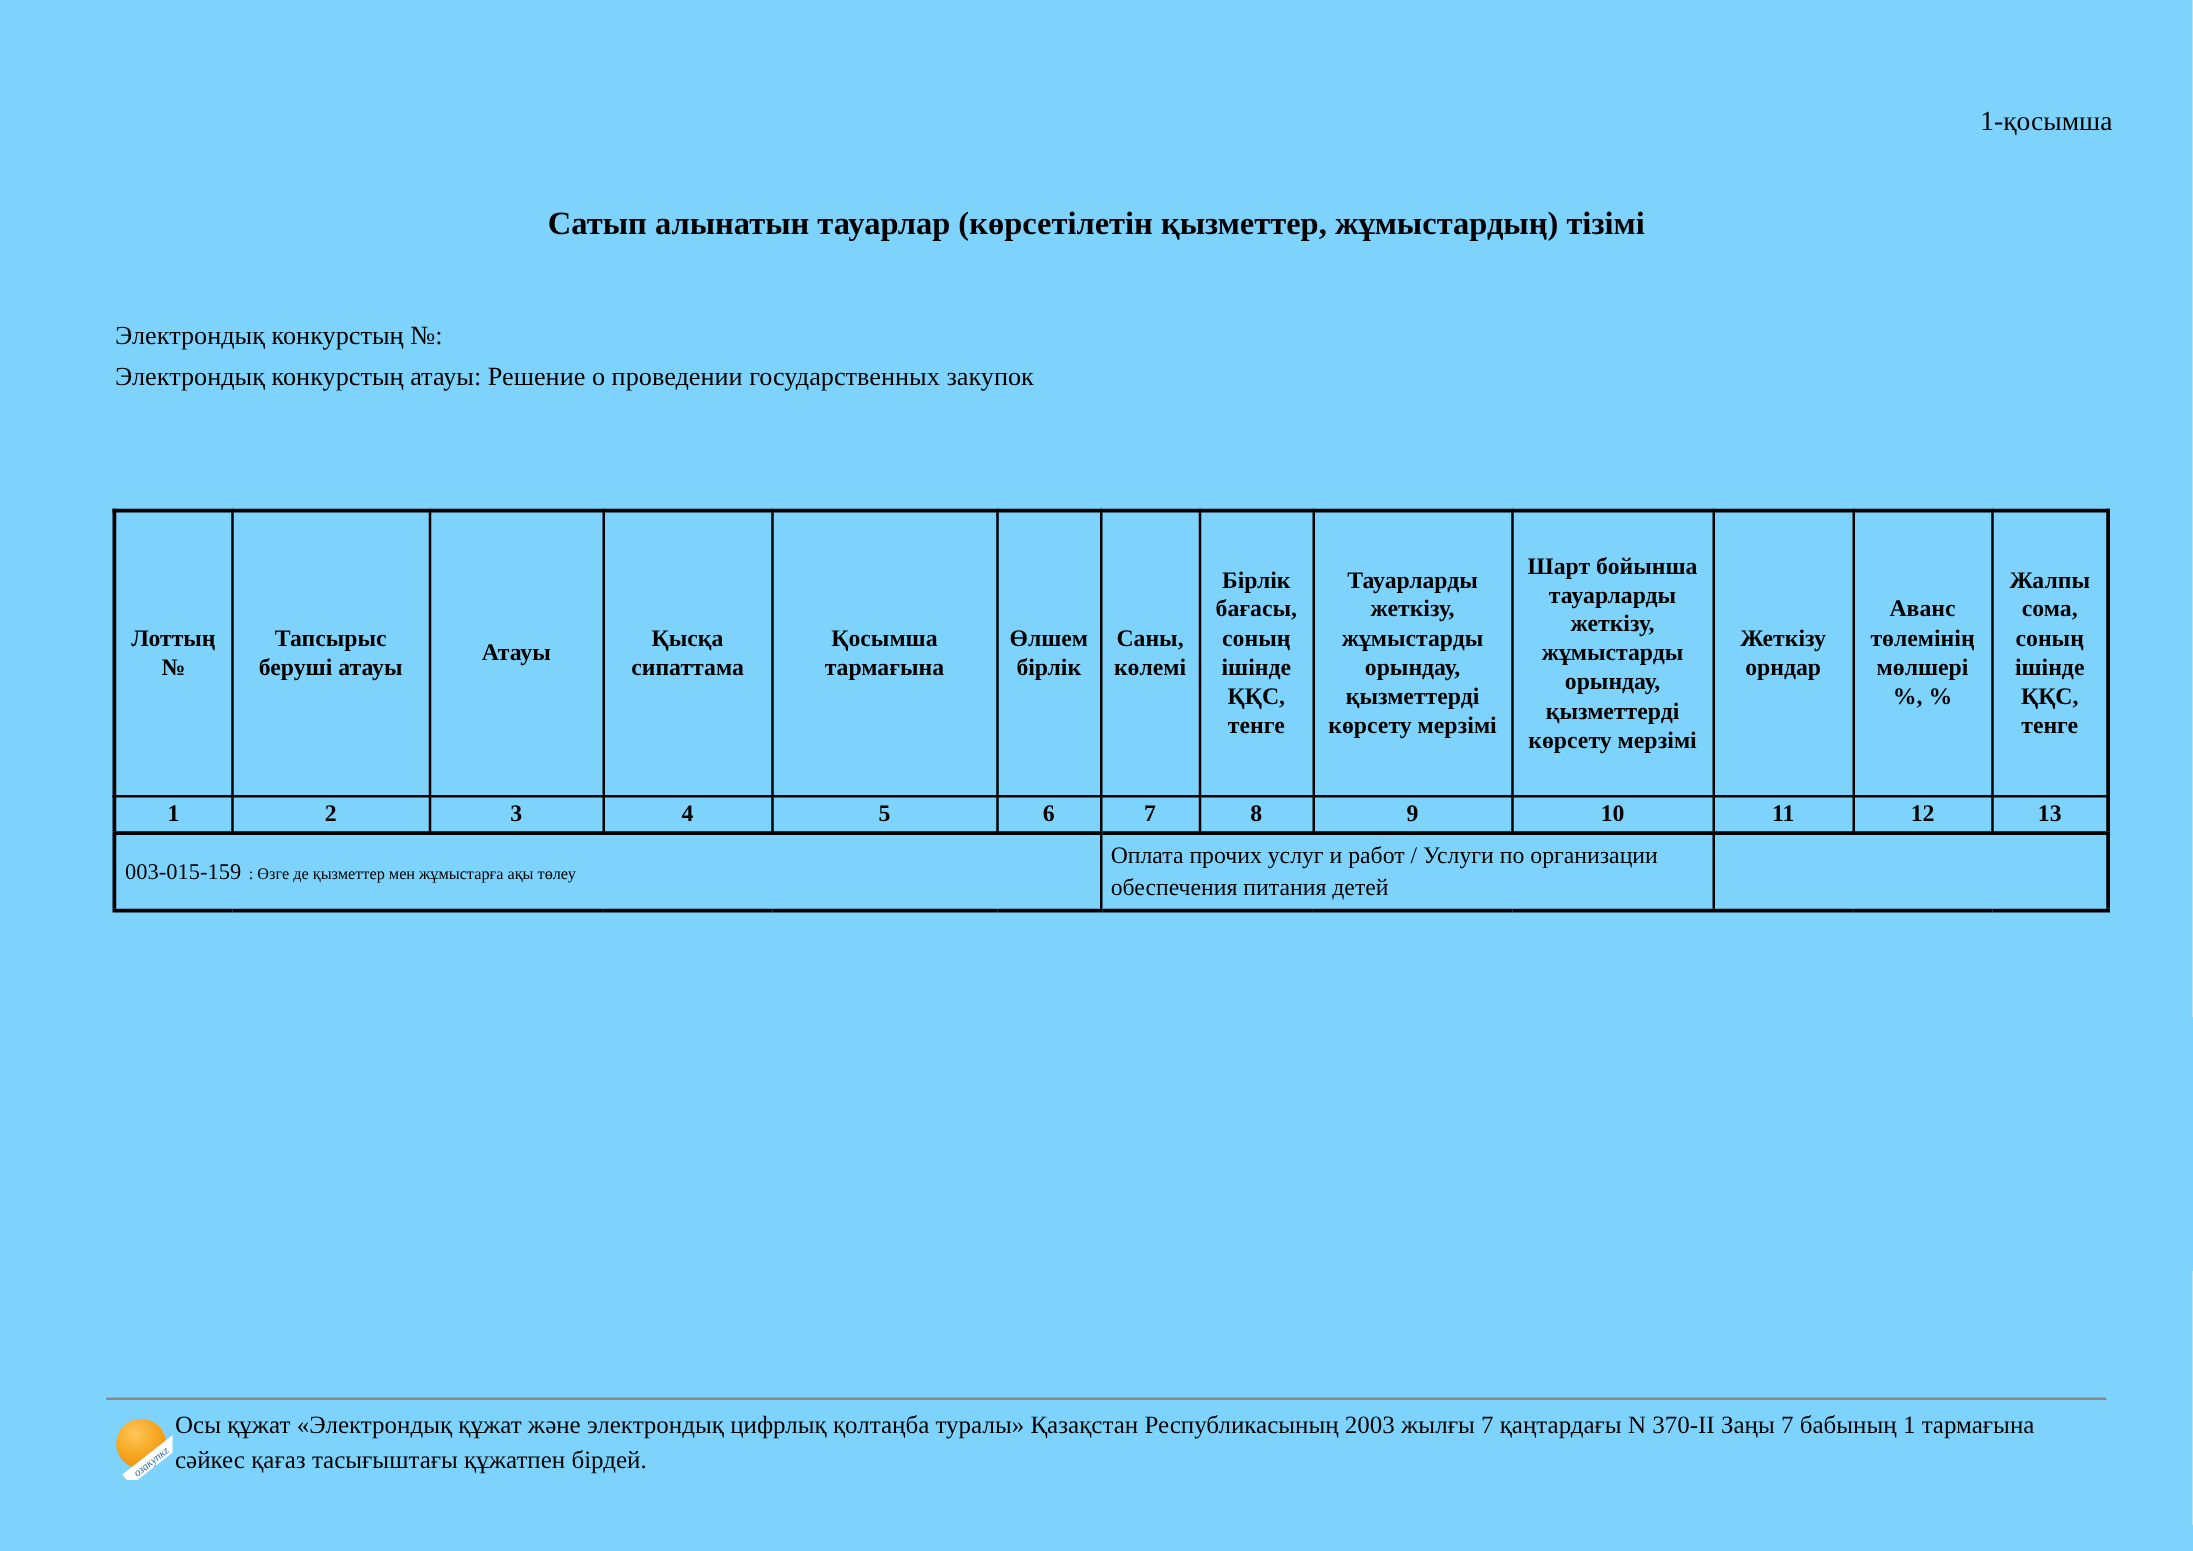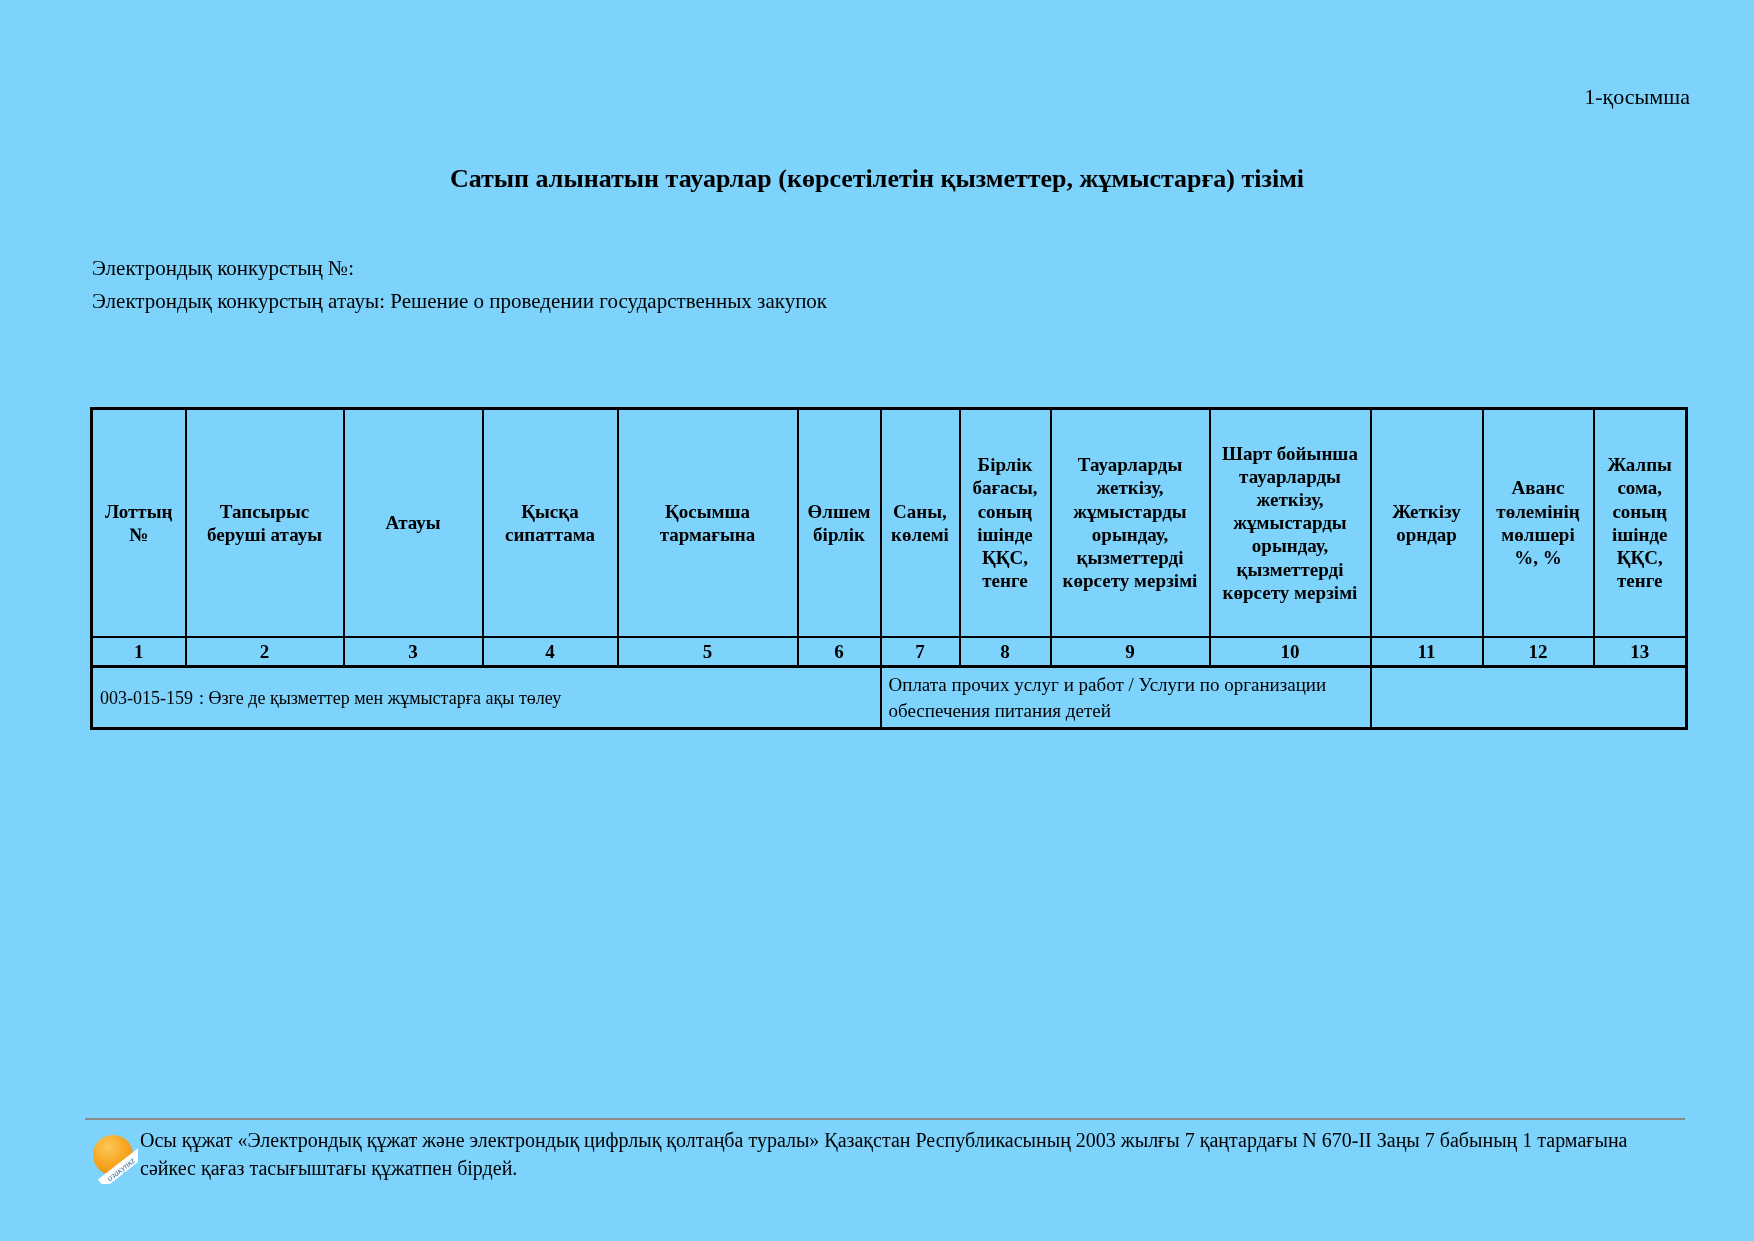--- a/index.html
+++ b/index.html
@@ -62,21 +62,21 @@
   tr.data-row td {
     border-top: 3px solid #000;
     border-bottom: 3px solid #000;
     font-weight: normal;
     text-align: left;
     vertical-align: middle;
     font-size: 19px;
   }
   td.lot-cell { padding-left: 7px; white-space: nowrap; }
   .lot-code { font-weight: normal; font-size: 18px; }
-  .lot-desc { font-size: 18px; margin-left: 6px; }
+  .lot-desc { font-size: 13px; margin-left: 6px; }
   td.service-cell {
     vertical-align: top;
     padding: 3px 7px;
     line-height: 1.32;
   }
   .footer-divider {
     position: absolute;
     top: 1118px;
     left: 85px;
     width: 1600px;
@@ -103,21 +103,21 @@
     width: 1530px;
   }
 </style>
 </head>
 <body>
 
 <div class="page">
 
   <div class="appendix-label">1-қосымша</div>
 
-  <div class="doc-title">Сатып алынатын тауарлар (көрсетілетін қызметтер, жұмыстарға) тізімі</div>
+  <div class="doc-title">Сатып алынатын тауарлар (көрсетілетін қызметтер, жұмыстардың) тізімі</div>
 
   <div class="info-block">
     <div>
       <span>Электрондық конкурстың №:</span>
     </div>
     <div>
       <span>Электрондық конкурстың атауы:</span>
       <span>Решение о проведении государственных закупок</span>
     </div>
   </div>
@@ -189,16 +189,16 @@
           <stop offset="55%" stop-color="#f7a823"></stop>
           <stop offset="100%" stop-color="#ef8f0e"></stop>
         </radialGradient>
       </defs>
       <circle cx="21" cy="23" r="20" fill="url(#lg)"></circle>
       <g transform="rotate(-38 21 23)">
         <rect x="-6" y="33" width="58" height="11" fill="#ffffff"></rect>
         <text x="2" y="42" font-size="9" font-style="italic" fill="#2e6da4" font-family="Liberation Serif, serif">озакупкz</text>
       </g>
     </svg>
-    <div class="footer-text">Осы құжат «Электрондық құжат және электрондық цифрлық қолтаңба туралы» Қазақстан Республикасының 2003 жылғы 7 қаңтардағы N 670-II Заңы 7 бабының 1 тармағына сәйкес қағаз тасығыштағы құжатпен бірдей.</div>
+    <div class="footer-text">Осы құжат «Электрондық құжат және электрондық цифрлық қолтаңба туралы» Қазақстан Республикасының 2003 жылғы 7 қаңтардағы N 370-II Заңы 7 бабының 1 тармағына сәйкес қағаз тасығыштағы құжатпен бірдей.</div>
   </div>
 
 </div>
 
 </body></html>

